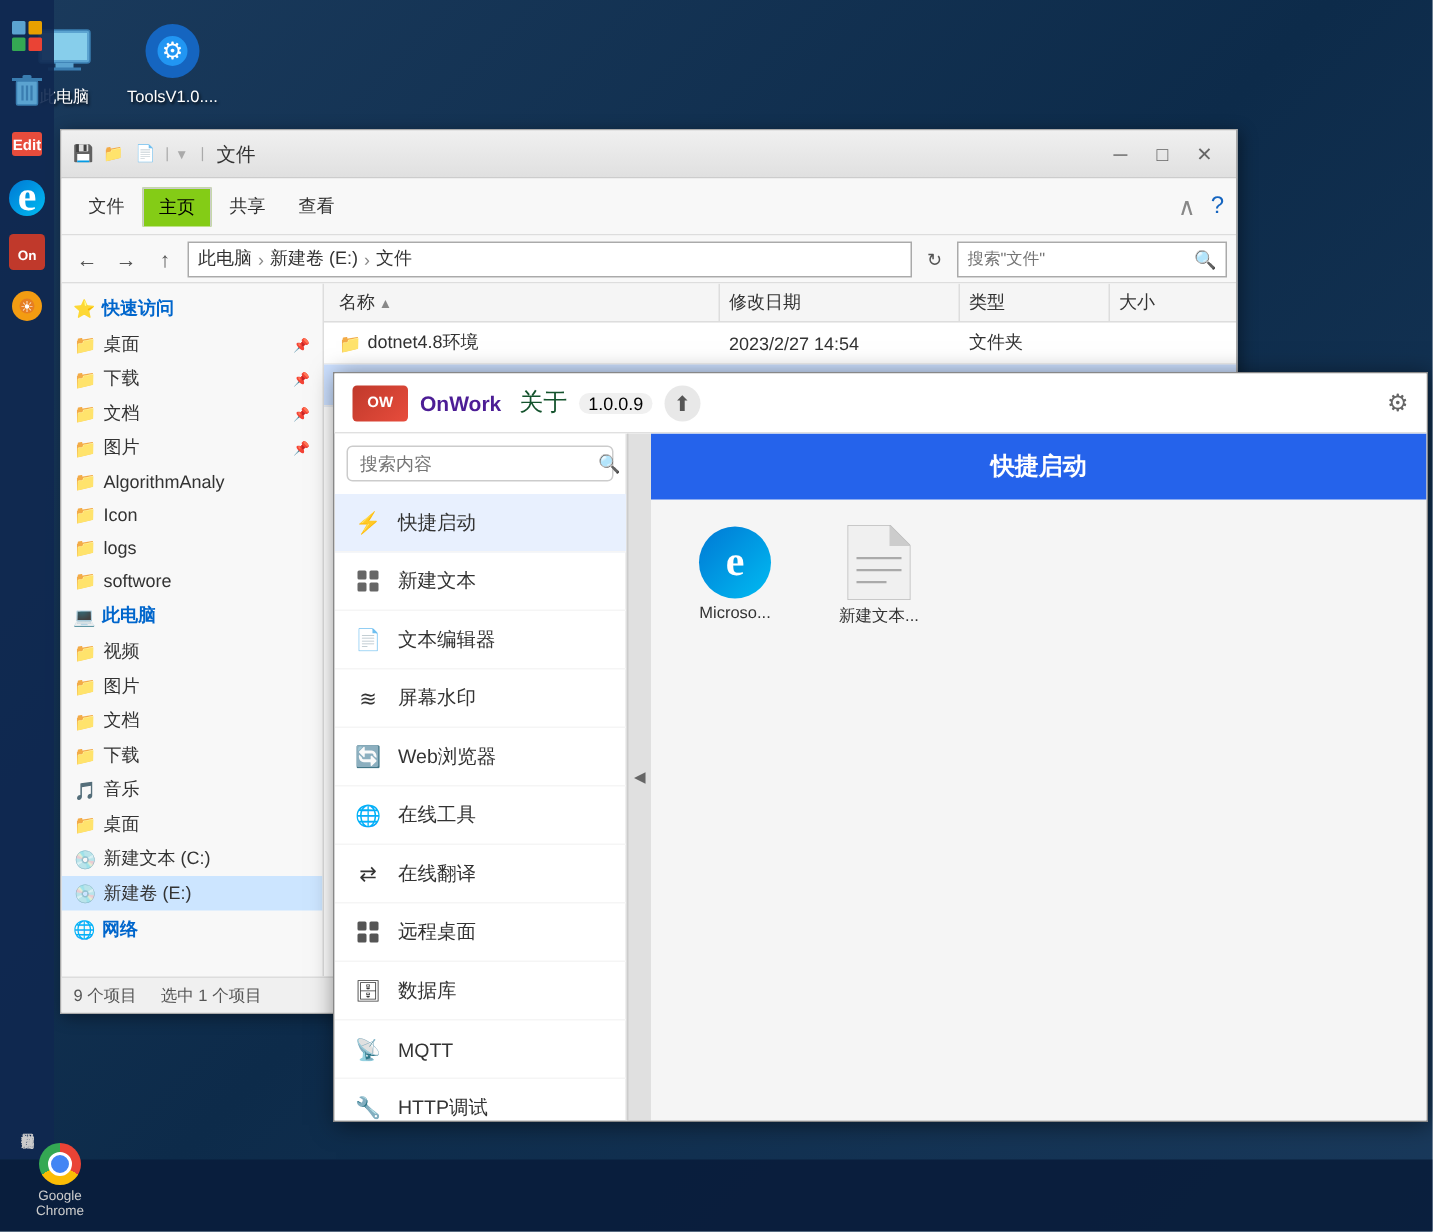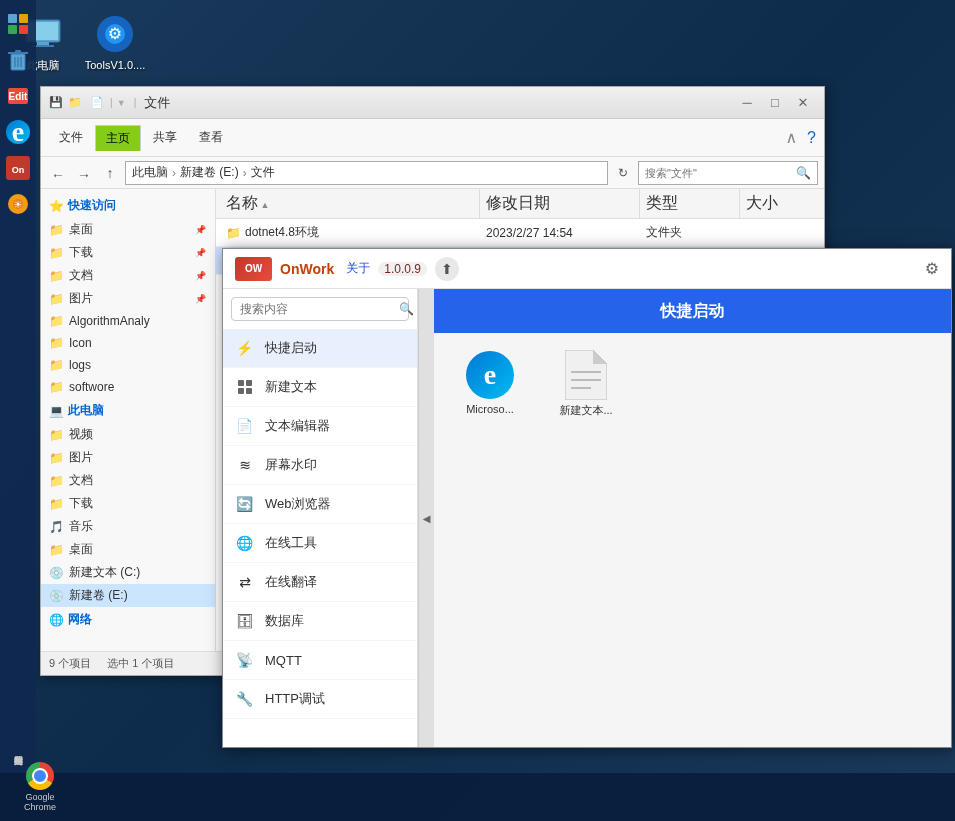--- a/index.html
+++ b/index.html
@@ -275,21 +275,21 @@
     }
     .fe-col-header {
       display: grid;
       grid-template-columns: 1fr 160px 100px 80px;
       border-bottom: 1px solid #ddd;
       background: #f5f5f5;
       padding: 0 4px;
     }
     .fe-col-header div {
       padding: 4px 6px;
-      font-size: 16px;
+      font-size: 12px;
       color: #333;
       cursor: pointer;
       border-right: 1px solid #ddd;
     }
     .fe-col-header div:last-child { border-right: none; }
 
     .fe-row {
       display: grid;
       grid-template-columns: 1fr 160px 100px 80px;
       border-bottom: 1px solid #f0f0f0;
@@ -350,30 +350,30 @@
       display: flex;
       align-items: center;
       justify-content: center;
       color: white;
       font-size: 10px;
       font-weight: bold;
     }
     .ow-brand {
       font-size: 14px;
       font-weight: bold;
-      color: #c2410c;
+      color: #4c1d95;
     }
     .ow-about {
-      font-size: 12px;
-      color: #1d4ed8;
+      font-size: 16px;
+      color: #14532d;
       margin-left: 4px;
     }
     .ow-version {
       font-size: 12px;
-      color: #7f1d1d;
+      color: #000000;
       background: #f0f0f0;
       padding: 0 6px;
       border-radius: 10px;
       text-align: center;
     }
     .ow-up-btn {
       width: 24px;
       height: 24px;
       background: #e8e8e8;
       border-radius: 50%;
@@ -851,20 +851,31 @@
           </div>
           <div class="ow-menu-item">
             <span class="ow-mi-icon">🌐</span>
             <span>在线工具</span>
           </div>
           <div class="ow-menu-item">
             <span class="ow-mi-icon">⇄</span>
             <span>在线翻译</span>
           </div>
           <div class="ow-menu-item">
+            <span class="ow-mi-icon">
+              <svg width="16" height="16" viewBox="0 0 16 16">
+                <rect x="1" y="1" width="6" height="6" fill="#555" rx="1"></rect>
+                <rect x="9" y="1" width="6" height="6" fill="#555" rx="1"></rect>
+                <rect x="1" y="9" width="6" height="6" fill="#555" rx="1"></rect>
+                <rect x="9" y="9" width="6" height="6" fill="#555" rx="1"></rect>
+              </svg>
+            </span>
+            <span>远程桌面</span>
+          </div>
+          <div class="ow-menu-item">
             <span class="ow-mi-icon">🗄</span>
             <span>数据库</span>
           </div>
           <div class="ow-menu-item">
             <span class="ow-mi-icon">📡</span>
             <span>MQTT</span>
           </div>
           <div class="ow-menu-item">
             <span class="ow-mi-icon">🔧</span>
             <span>HTTP调试</span>

